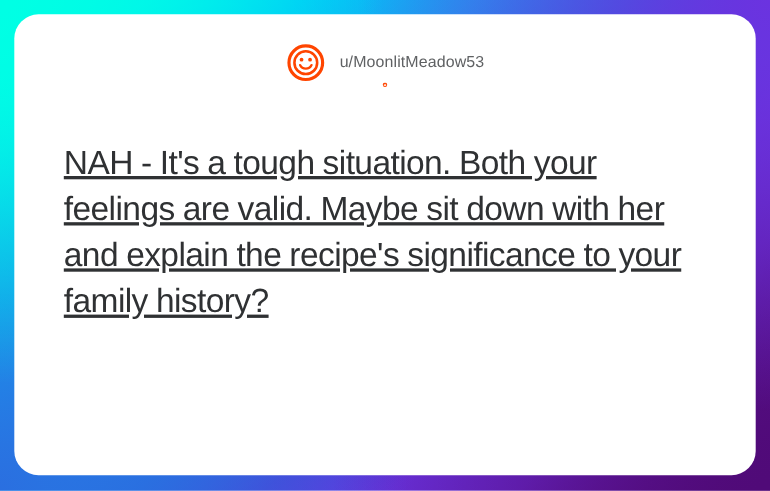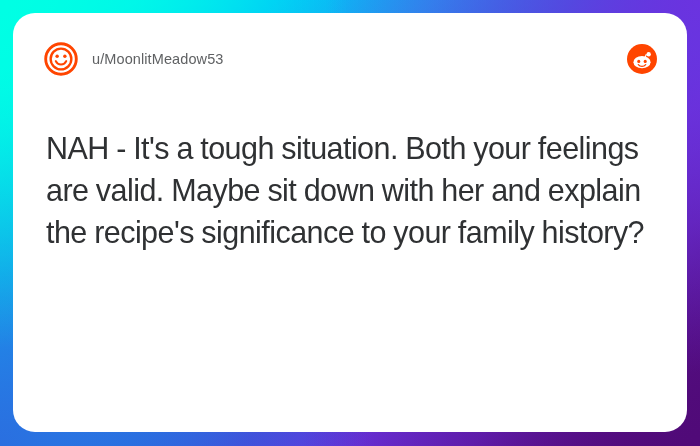--- a/index.html
+++ b/index.html
@@ -56,20 +56,21 @@
     border-radius: 22px;
     padding: 26px 30px 20px 30px;
   }
 
   
   .card-header {
     display: flex;
     align-items: center;
     justify-content: space-between;
     height: 40px;
+    flex-direction: column;
   }
   .author-block {
     display: flex;
     align-items: center;
     gap: 13px;
   }
   .avatar {
     width: 36px;
     height: 36px;
     flex: 0 0 36px;
@@ -95,21 +96,22 @@
     padding-right: 6px;
   }
   .comment-text {
     font-family: "Liberation Sans", sans-serif;
     font-size: 30.5px;
     line-height: 42px;
     color: #2f3133;
     font-weight: 400;
     letter-spacing: -0.55px;
     word-spacing: -0.5px;
-    margin: 0;
+    margin: 12px;
+    text-decoration: underline;
   }
 </style>
 </head>
 <body>
 
 <div id="stage">
 
   <div id="card">
 
     <div class="card-header">

